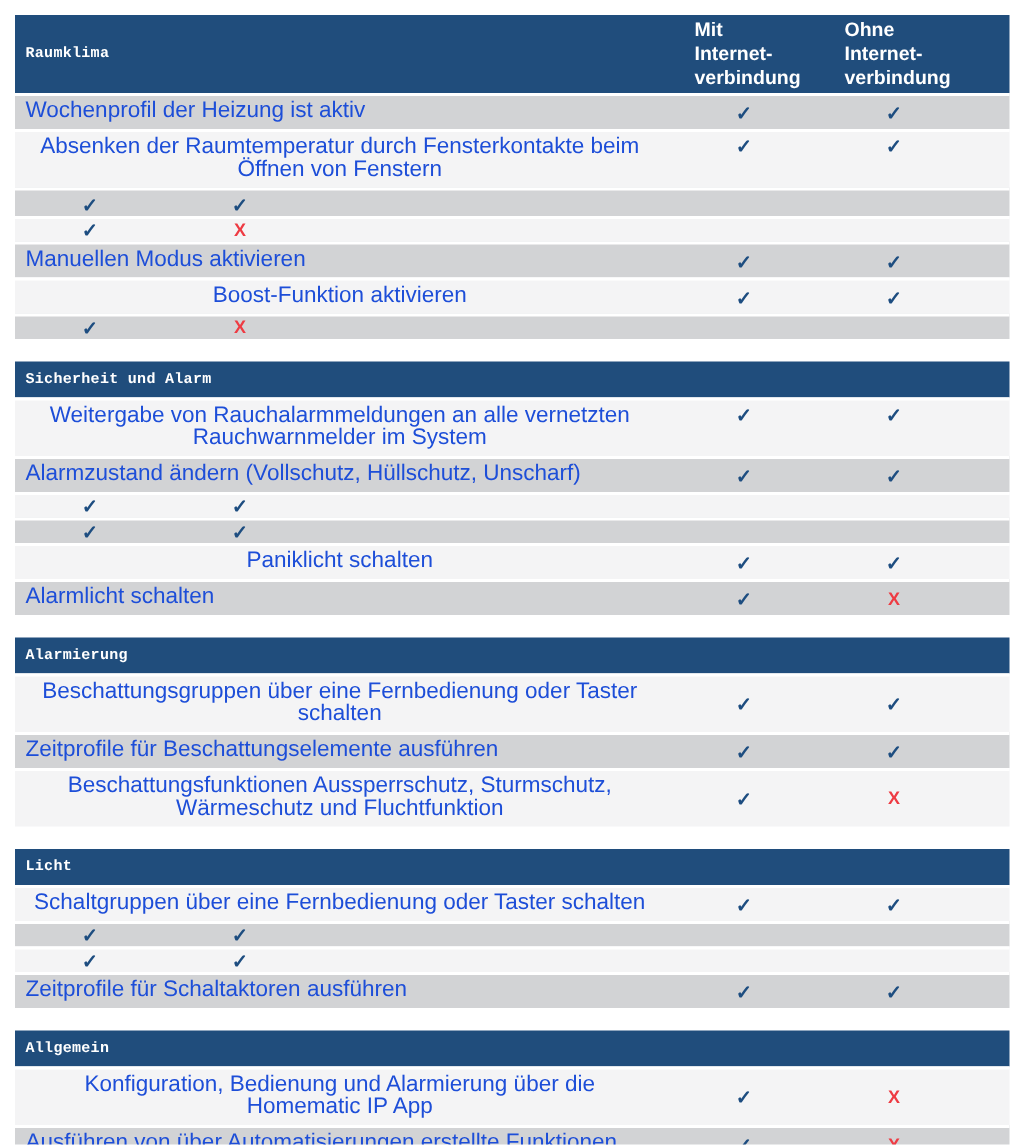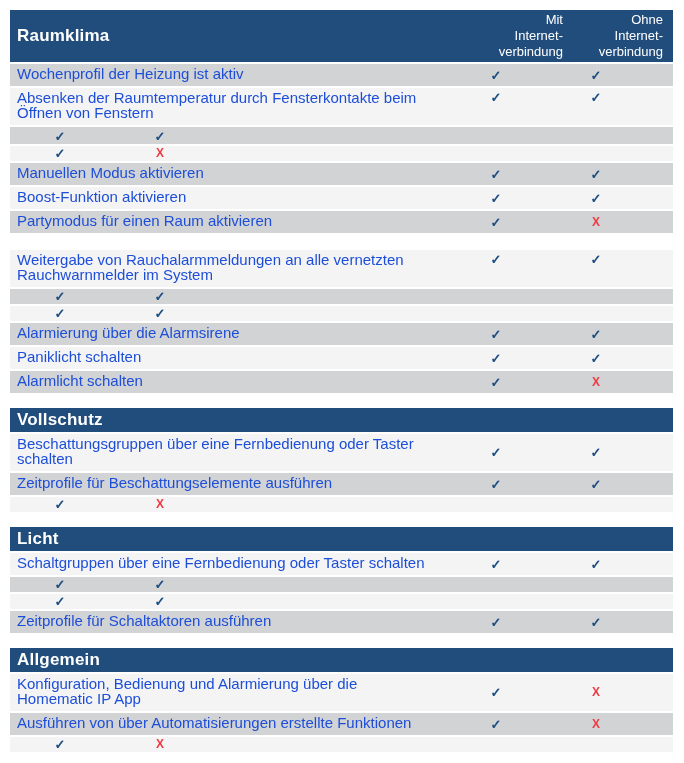--- a/index.html
+++ b/index.html
@@ -18,41 +18,42 @@
     background: #204d7c;
     color: #ffffff;
     display: flex;
     align-items: center;
     height: 24px;
   }
   .section.first .bar { height: 52px; }
   .bar-title {
     flex: 1;
     font-weight: bold;
-    font-size: 17px;
+    font-size: 10px;
     padding-left: 7px;
     letter-spacing: 0.2px;
+    font-family: Liberation Mono, monospace;
   }
   .colhead {
     width: 100px;
-    text-align: right;
-    font-weight: normal;
+    text-align: left;
+    font-weight: bold;
     font-size: 13px;
     line-height: 16px;
     white-space: pre-line;
   }
   .endpad { width: 10px; flex: 0 0 10px; }
 
   .row {
     display: flex;
     border-top: 2px solid #ffffff;
     align-items: center;
   }
   .row.shade-dark  { background: #d2d3d5; }
-  .row.shade-light { background: #f4f4f5; }
+  .row.shade-light { background: #f4f4f5; text-align: center; }
   .row-label {
     flex: 1;
     color: #1d4ed8;
     font-size: 15px;
     line-height: 15px;
     padding: 2px 10px 5px 7px;
     max-width: 436px;
   }
   .row-label .inner { display: inline-block; max-width: 412px; }
   .cell {
@@ -135,61 +136,63 @@
           <div class="row-label"><span class="inner">Boost-Funktion aktivieren</span></div>
           <div class="cell">
             <span class="mark-check">✓</span>
           </div>
           <div class="cell">
             <span class="mark-check">✓</span>
           </div>
           <div class="endpad"></div>
         </div>
         <div class="row shade-dark">
-          <div class="row-label"><span class="inner">Partymodus für einen Raum aktivieren</span></div>
           <div class="cell">
             <span class="mark-check">✓</span>
           </div>
           <div class="cell">
             <span class="mark-cross">X</span>
           </div>
           <div class="endpad"></div>
         </div>
       </div>
       <div class="section">
+        <div class="bar">
+          <div class="bar-title">Sicherheit und Alarm</div>
+        </div>
         <div class="row shade-light marks-top">
           <div class="row-label"><span class="inner">Weitergabe von Rauchalarmmeldungen an alle vernetzten Rauchwarnmelder im System</span></div>
           <div class="cell">
             <span class="mark-check">✓</span>
           </div>
           <div class="cell">
             <span class="mark-check">✓</span>
           </div>
           <div class="endpad"></div>
         </div>
         <div class="row shade-dark">
-          <div class="cell">
-            <span class="mark-check">✓</span>
-          </div>
-          <div class="cell">
-            <span class="mark-check">✓</span>
-          </div>
-          <div class="endpad"></div>
-        </div>
-        <div class="row shade-light">
-          <div class="cell">
-            <span class="mark-check">✓</span>
-          </div>
-          <div class="cell">
-            <span class="mark-check">✓</span>
-          </div>
-          <div class="endpad"></div>
-        </div>
-        <div class="row shade-dark">
-          <div class="row-label"><span class="inner">Alarmierung über die Alarmsirene</span></div>
+          <div class="row-label"><span class="inner">Alarmzustand ändern (Vollschutz, Hüllschutz, Unscharf)</span></div>
+          <div class="cell">
+            <span class="mark-check">✓</span>
+          </div>
+          <div class="cell">
+            <span class="mark-check">✓</span>
+          </div>
+          <div class="endpad"></div>
+        </div>
+        <div class="row shade-light">
+          <div class="cell">
+            <span class="mark-check">✓</span>
+          </div>
+          <div class="cell">
+            <span class="mark-check">✓</span>
+          </div>
+          <div class="endpad"></div>
+        </div>
+        <div class="row shade-dark">
           <div class="cell">
             <span class="mark-check">✓</span>
           </div>
           <div class="cell">
             <span class="mark-check">✓</span>
           </div>
           <div class="endpad"></div>
         </div>
         <div class="row shade-light">
           <div class="row-label"><span class="inner">Paniklicht schalten</span></div>
@@ -207,21 +210,21 @@
             <span class="mark-check">✓</span>
           </div>
           <div class="cell">
             <span class="mark-cross">X</span>
           </div>
           <div class="endpad"></div>
         </div>
       </div>
       <div class="section">
         <div class="bar">
-          <div class="bar-title">Vollschutz</div>
+          <div class="bar-title">Alarmierung</div>
         </div>
         <div class="row shade-light">
           <div class="row-label"><span class="inner">Beschattungsgruppen über eine Fernbedienung oder Taster schalten</span></div>
           <div class="cell">
             <span class="mark-check">✓</span>
           </div>
           <div class="cell">
             <span class="mark-check">✓</span>
           </div>
           <div class="endpad"></div>
@@ -230,20 +233,21 @@
           <div class="row-label"><span class="inner">Zeitprofile für Beschattungselemente ausführen</span></div>
           <div class="cell">
             <span class="mark-check">✓</span>
           </div>
           <div class="cell">
             <span class="mark-check">✓</span>
           </div>
           <div class="endpad"></div>
         </div>
         <div class="row shade-light">
+          <div class="row-label"><span class="inner">Beschattungsfunktionen Aussperrschutz, Sturmschutz, Wärmeschutz und Fluchtfunktion</span></div>
           <div class="cell">
             <span class="mark-check">✓</span>
           </div>
           <div class="cell">
             <span class="mark-cross">X</span>
           </div>
           <div class="endpad"></div>
         </div>
       </div>
       <div class="section">

